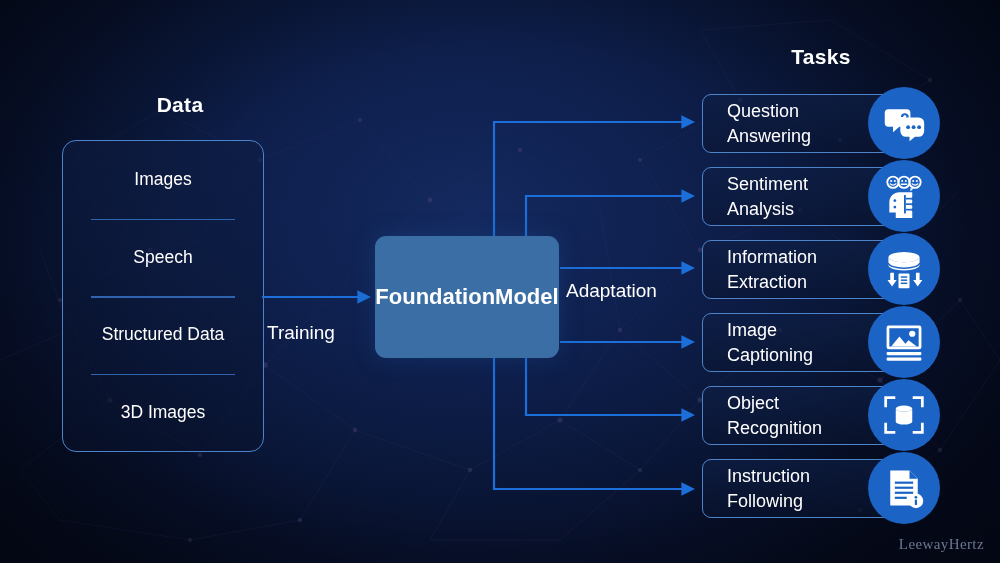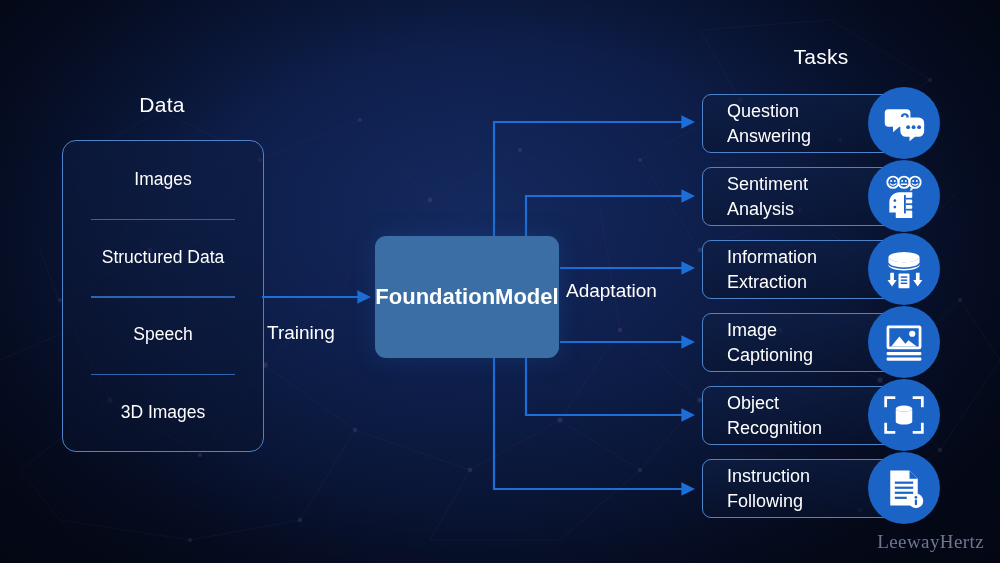--- a/index.html
+++ b/index.html
@@ -9,23 +9,23 @@
     background:
       radial-gradient(ellipse 620px 430px at 47% 38%, #14295f 0%, #0e1f4c 38%, #0a1739 62%, #070f28 82%, #050a1b 100%),
       linear-gradient(135deg,#060b1d 0%,#0b1836 45%,#060c1e 100%);
     color:#fff;
   }
   #meshbg{position:absolute;inset:0;opacity:.55;pointer-events:none;}
   .vig{position:absolute;inset:0;pointer-events:none;
     background:radial-gradient(ellipse 760px 520px at 50% 50%, rgba(0,0,0,0) 45%, rgba(2,5,14,.72) 100%);}
 
   
-  .hdg{position:absolute;font-weight:normal;font-size:21px;letter-spacing:.3px;
+  .hdg{position:absolute;font-weight:bold;font-size:21px;letter-spacing:.3px;
        color:#ffffff;text-align:center;}
-  #data-heading{left:62px;top:93px;width:200px;}
+  #data-heading{left:80px;top:93px;width:200px;}
   #tasks-heading{left:721px;top:45px;width:200px;}
 
   
   #data-panel{position:absolute;left:62px;top:140px;width:200px;height:310px;
     border:1.6px solid #4d83c9;border-radius:14px;
     background:linear-gradient(180deg,rgba(13,28,66,.55),rgba(8,18,44,.5));
     display:flex;flex-direction:column;}
   .data-row{flex:1;display:flex;align-items:center;justify-content:center;
     font-size:17.5px;color:#fff;position:relative;}
   .data-row + .data-row::before{content:"";position:absolute;left:28px;right:28px;top:0;
@@ -50,21 +50,21 @@
   .task-card{position:absolute;left:702px;width:212px;height:57px;
     border:1.4px solid #4d83c9;border-radius:9px;
     background:linear-gradient(180deg,rgba(14,31,70,.62),rgba(9,20,48,.58));
     display:flex;align-items:center;}
   .task-card .tl{padding-left:24px;font-size:18px;line-height:1.36;color:#fff;}
   .task-icon{position:absolute;left:868px;width:72px;height:72px;border-radius:50%;
     background:#1b63c4;display:flex;align-items:center;justify-content:center;}
   .task-icon svg{width:44px;height:44px;display:block;}
 
   #watermark{position:absolute;right:16px;bottom:10px;font-family:"Liberation Serif",serif;
-    font-size:19px;color:#6d7791;letter-spacing:.4px;margin-left:46px;}
+    font-size:15px;color:#6d7791;letter-spacing:.4px;margin-left:46px;}
 </style>
 </head>
 <body>
 
 <div id="stage">
 
   <svg id="meshbg" viewBox="0 0 1000 563">
     <g stroke="#3a3066" stroke-width="0.8" fill="none" opacity="0.55">
       <path d="M20 470 L110 400 L200 455 L265 365 L355 430 L300 520 L190 540 L60 520 Z"></path>
       <path d="M110 400 L60 300 L150 250 L265 365"></path>
@@ -114,22 +114,22 @@
         <circle cx="860" cy="510" r="2"></circle>
     </g>
   </svg>
   <div class="vig"></div>
 
   <div class="hdg" id="data-heading">Data</div>
   <div class="hdg" id="tasks-heading">Tasks</div>
 
   <div id="data-panel">
     <div class="data-row">Images</div>
+    <div class="data-row">Speech</div>
     <div class="data-row">Structured Data</div>
-    <div class="data-row">Speech</div>
     <div class="data-row">3D Images</div>
   </div>
 
   <svg id="flow" viewBox="0 0 1000 563">
     <defs>
       <marker id="ah" markerWidth="9" markerHeight="9" refX="1.2" refY="3.1" orient="auto" markerUnits="strokeWidth">
         <path d="M0,0 L6.2,3.1 L0,6.2 z" fill="#1c6fd8"></path>
       </marker>
     </defs>
     <g stroke="#1c6fd8" stroke-width="2.2" fill="none">

